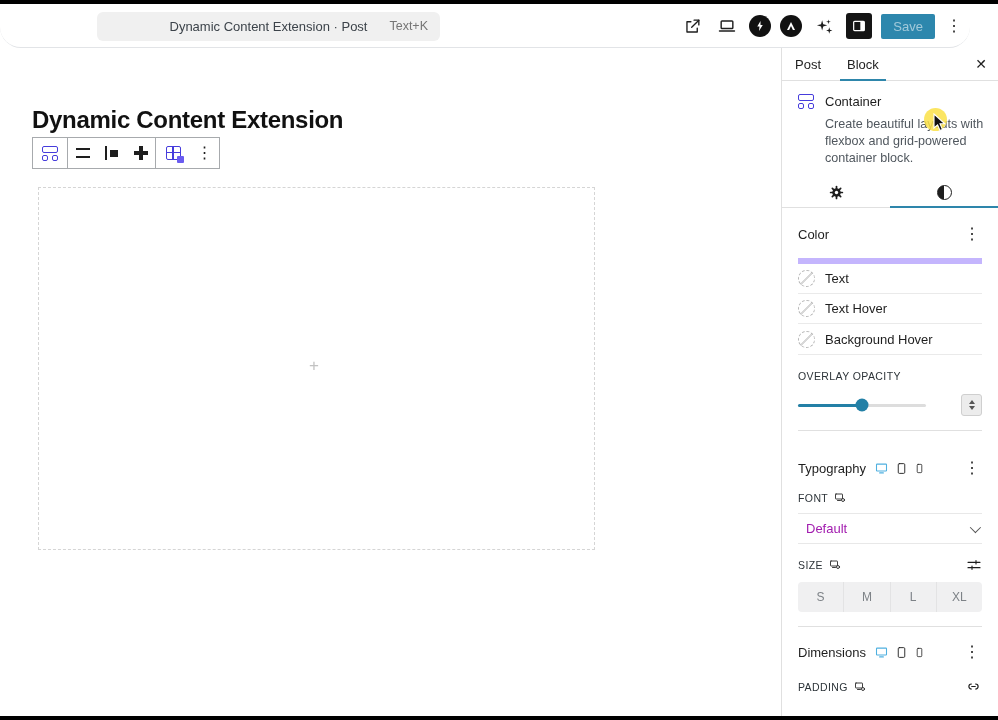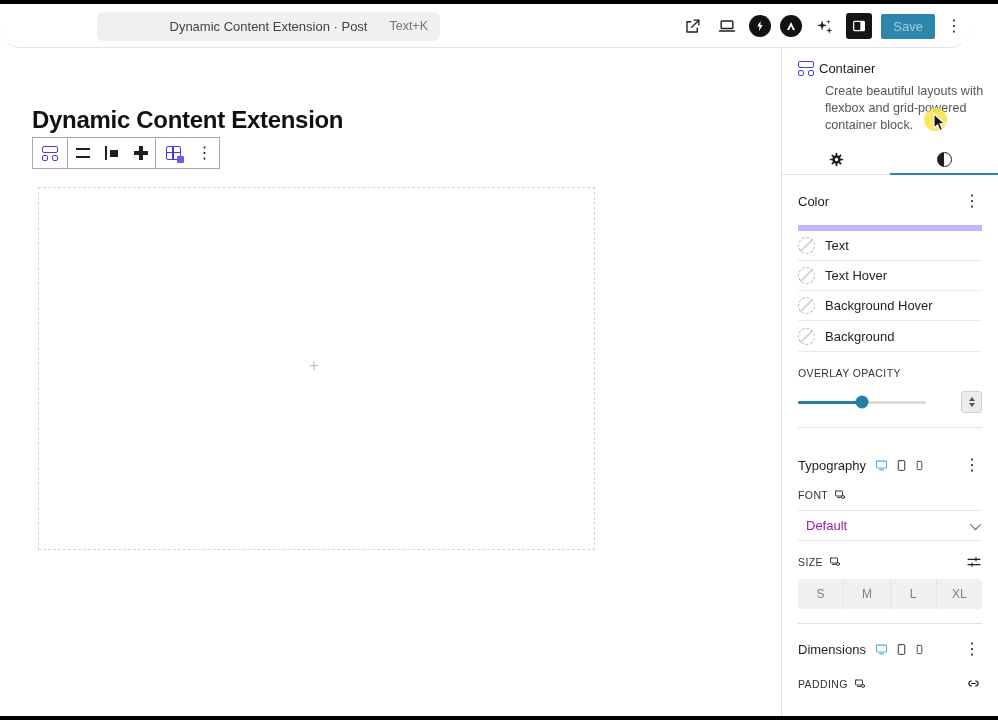--- a/index.html
+++ b/index.html
@@ -85,21 +85,21 @@
     border-bottom:1px solid #e0e0e0; position:relative; }
   .sb-tab { padding:0 13px; display:flex; align-items:center; font-size:13px;
     color:#1e1e1e; cursor:pointer; position:relative; }
   .sb-tab.active { font-weight:500; }
   .sb-tab.active::after { content:""; position:absolute; left:6px; right:6px;
     bottom:-1px; height:2.5px; background:#2e86ab; }
   .sb-close { margin-left:auto; width:34px; display:flex; align-items:center;
     justify-content:center; font-size:14px; color:#1e1e1e; cursor:pointer; }
 
   .block-card { padding:13px 16px 10px 16px; }
-  .bc-row { display:flex; align-items:flex-start; gap:5px; }
+  .bc-row { display:flex; align-items:flex-start; gap:11px; }
   .bc-title { font-size:13px; color:#1e1e1e; }
   .bc-desc { margin-top:7px; margin-left:27px; font-size:12.6px; line-height:1.35;
     color:#50575e; width:160px; }
 
   .style-tabs { display:flex; height:31px; border-bottom:1px solid #e0e0e0; }
   .style-tab { width:50%; display:flex; align-items:center; justify-content:center;
     cursor:pointer; position:relative; }
   .style-tab.active::after { content:""; position:absolute; left:0; right:0;
     bottom:-1px; height:2.5px; background:#2e86ab; }
   .contrast-icon { width:15px; height:15px; border:1.8px solid #1e1e1e;
@@ -259,20 +259,27 @@
     </div>
   </div>
 
   <div class="dashed-area">
     <span class="plus-hint">+</span>
   </div>
 </div>
 
 <div class="sidebar">
 
+  <div class="sb-header">
+    <div class="sb-tab">Post</div>
+    <div class="sb-tab active">Block</div>
+    <div class="sb-close">
+      <span>✕</span>
+    </div>
+  </div>
 
   <div class="block-card">
     <div class="bc-row">
       <span class="cicon">
         <i class="bar"></i>
           <i class="s1"></i>
           <i class="s2"></i>
       </span>
       <span class="bc-title">Container</span>
     </div>
@@ -307,24 +314,20 @@
         <span class="swatch"></span>
         <span class="color-label">Text</span>
       </div>
       <div class="color-row">
         <span class="swatch"></span>
         <span class="color-label">Text Hover</span>
       </div>
       <div class="color-row">
         <span class="swatch"></span>
         <span class="color-label">Background Hover</span>
-      </div>
-      <div class="color-row">
-        <span class="swatch"></span>
-        <span class="color-label">Background</span>
       </div>
     </div>
 
     <div class="mini-label" style="margin-top:15px;">OVERLAY OPACITY</div>
     <div class="slider-row">
       <div class="track" style="--val: 50%;">
         <div class="fill"></div>
           <div class="thumb"></div>
       </div>
       <div class="spin-box">

